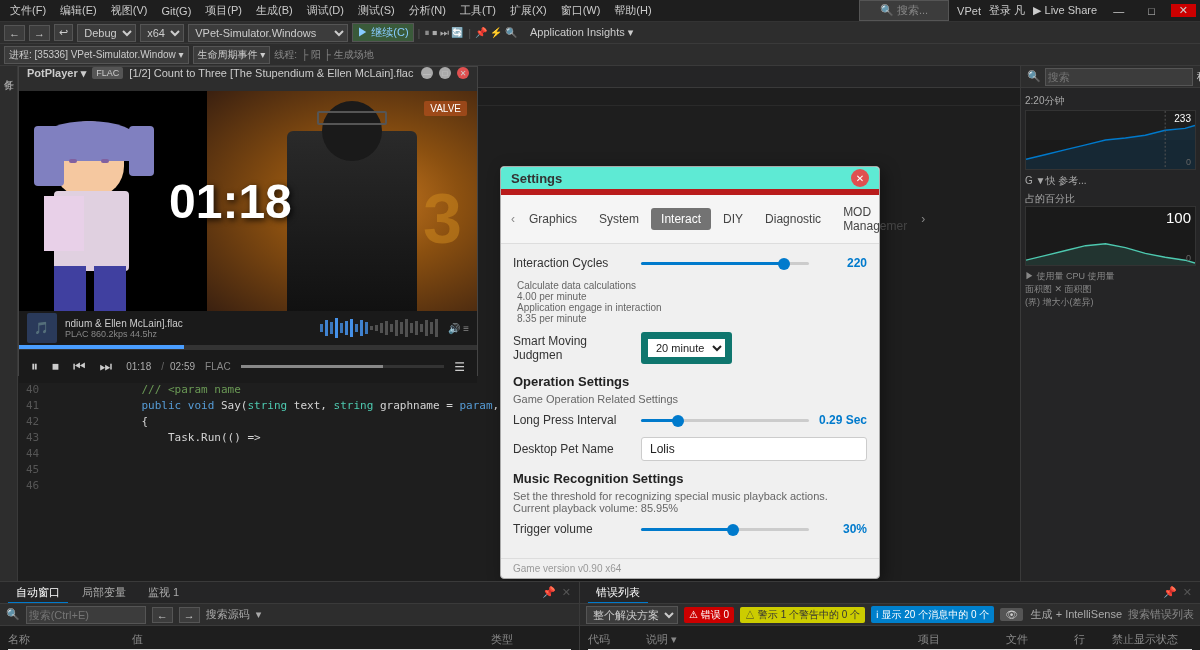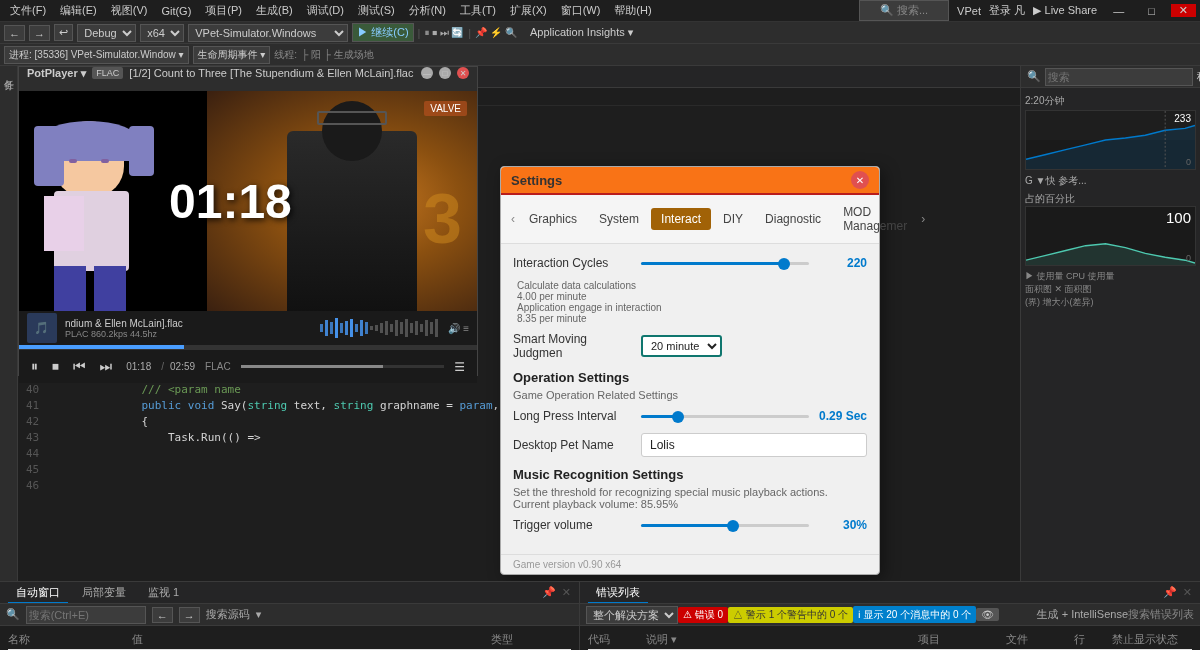--- a/index.html
+++ b/index.html
@@ -303,25 +303,25 @@
       width: 380px;
       background: #f0f0f0;
       border: 1px solid #aaa;
       border-radius: 4px;
       z-index: 20;
       box-shadow: 4px 4px 16px rgba(0,0,0,0.4);
       color: #222;
     }
     #settings-titlebar {
       height: 28px;
-      background: #f97316;
+      background: #5eead4;
       display: flex;
       align-items: center;
       padding: 0 10px;
-      border-bottom: 2px solid #b91c1c;
+      border-bottom: 6px solid #b91c1c;
       border-radius: 4px 4px 0 0;
     }
     #settings-title {
       flex: 1;
       font-size: 13px;
       font-weight: 600;
       color: #333;
     }
     #settings-close {
       width: 18px;
@@ -344,21 +344,21 @@
       gap: 2px;
     }
     .settings-tab {
       padding: 4px 10px;
       font-size: 12px;
       cursor: pointer;
       border-radius: 3px;
       color: #444;
     }
     .settings-tab.active {
-      background: #a16207;
+      background: #737373;
       color: white;
     }
     .settings-tab-arrow {
       color: #888;
       padding: 2px;
       cursor: pointer;
       font-size: 12px;
     }
     #settings-body {
       padding: 12px;
@@ -444,21 +444,21 @@
     .text-input {
       width: 100%;
       border: 1px solid #ccc;
       padding: 4px 8px;
       font-size: 12px;
       border-radius: 3px;
       background: white;
       color: #222;
     }
     .select-input {
-      border: 2px solid #0f766e;
+      border: 7px solid #0f766e;
       padding: 2px 4px;
       font-size: 11px;
       border-radius: 3px;
       background: white;
       color: #222;
       min-width: 80px;
     }
     #settings-footer {
       padding: 4px 12px;
       font-size: 10px;
@@ -567,20 +567,21 @@
     .col-val { flex: 1; }
     .col-type { width: 80px; }
 
     
     .error-toolbar {
       height: 22px;
       background: #2d2d2d;
       display: flex;
       align-items: center;
       padding: 0 6px;
+      gap: 6px;
       font-size: 11px;
       color: #ccc;
       border-bottom: 1px solid #3a3a3a;
     }
     .error-badge {
       display: flex;
       align-items: center;
       gap: 3px;
       padding: 1px 5px;
       border-radius: 2px;

